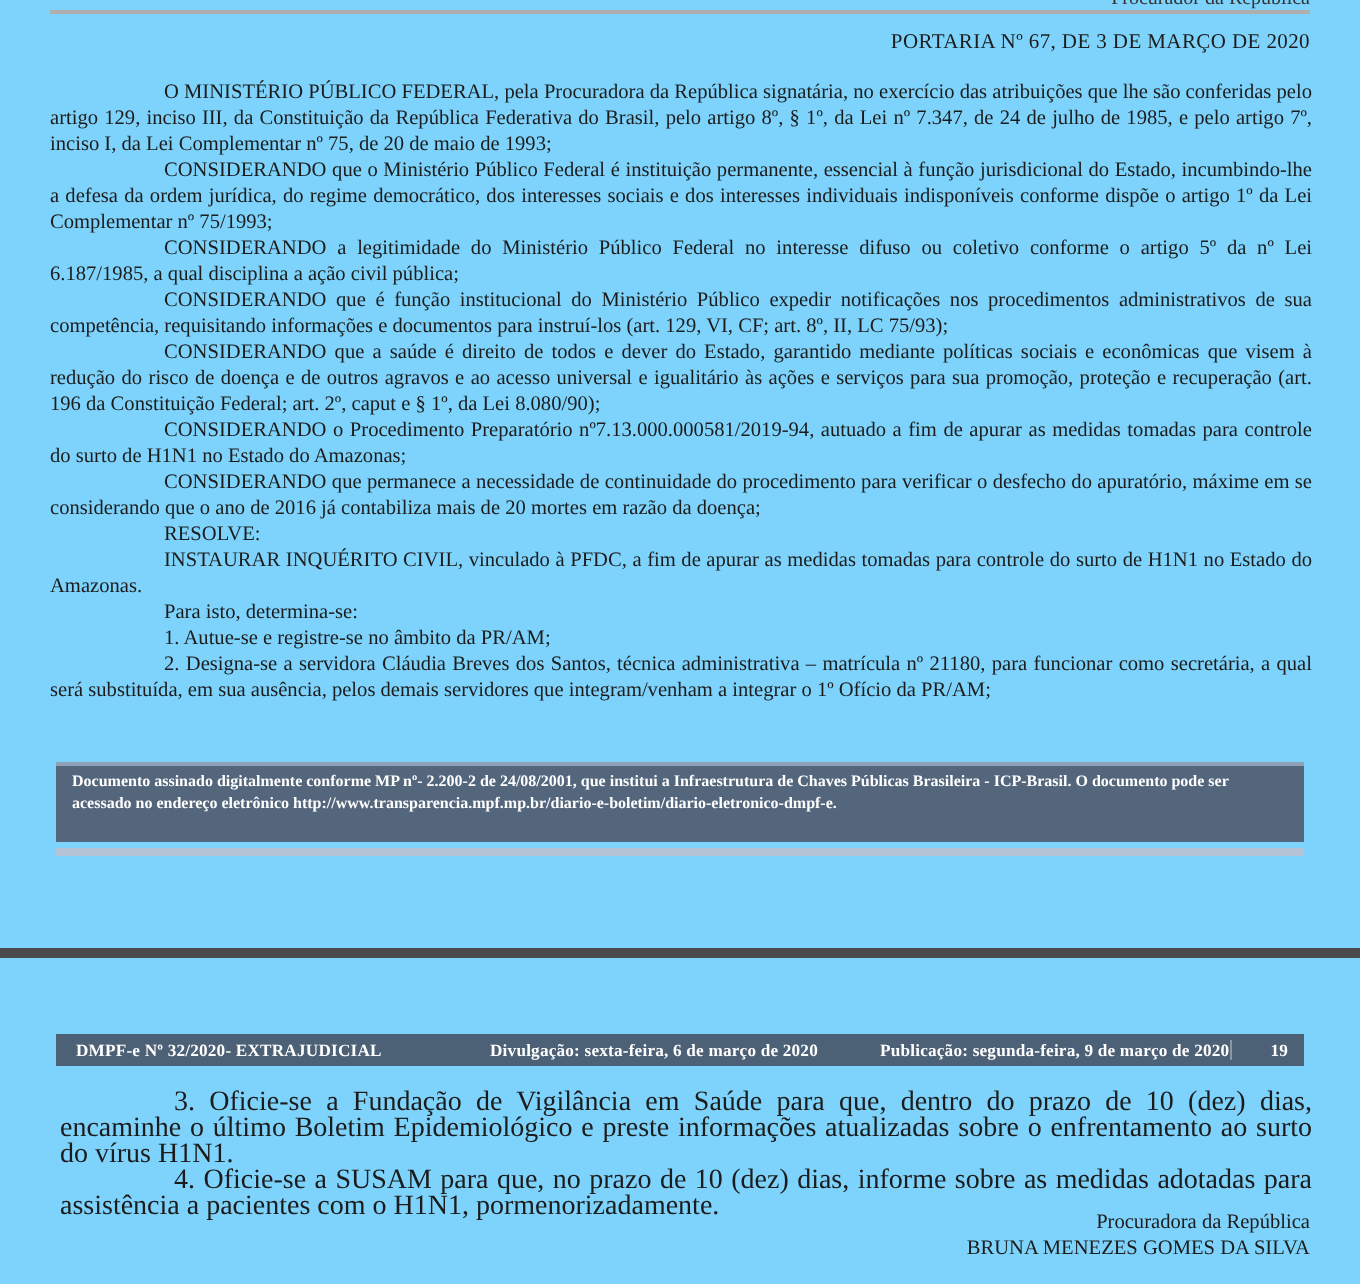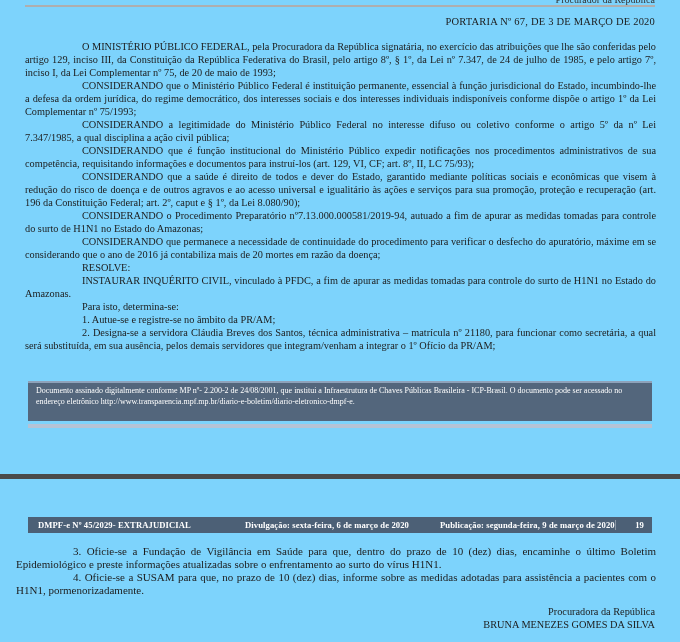--- a/index.html
+++ b/index.html
@@ -44,61 +44,61 @@
     position:absolute;left:28px;right:28px;top:517px;height:16px;
     background:#4c6076;color:#ffffff;font-size:8.6px;font-weight:bold;
     letter-spacing:0.1px;
   }
   .dmpf-bar span{position:absolute;top:3px;white-space:nowrap;}
   .dmpf-journal{left:10px;}
   .dmpf-divulgacao{left:217px;}
   .dmpf-publicacao{left:412px;}
   .dmpf-page{right:8px;padding-left:19px;border-left:1px solid rgba(255,255,255,0.35);}
   .body-text-2{
-    position:absolute;top:545px;left:16px;right:24px;
-    font-size:11px;line-height:13px;text-align:justify;
+    position:absolute;top:545px;left:30px;right:24px;
+    font-size:14px;line-height:13px;text-align:justify;
   }
   .body-text-2 p{margin:0;text-indent:57px;}
   .signature{
     position:absolute;top:605px;right:25px;text-align:right;
     font-size:10.3px;line-height:13px;
   }
 </style>
 </head>
 <body>
 
 <div class="screen">
 
   <div class="top-partial">Procurador da República</div>
   <div class="top-rule"></div>
 
   <div class="doc-title">PORTARIA Nº 67, DE 3 DE MARÇO DE 2020</div>
 
   <div class="body-text">
     <p>O MINISTÉRIO PÚBLICO FEDERAL, pela Procuradora da República signatária, no exercício das atribuições que lhe são conferidas pelo artigo 129, inciso III, da Constituição da República Federativa do Brasil, pelo artigo 8º, § 1º, da Lei nº 7.347, de 24 de julho de 1985, e pelo artigo 7º, inciso I, da Lei Complementar nº 75, de 20 de maio de 1993;</p>
     <p>CONSIDERANDO que o Ministério Público Federal é instituição permanente, essencial à função jurisdicional do Estado, incumbindo-lhe a defesa da ordem jurídica, do regime democrático, dos interesses sociais e dos interesses individuais indisponíveis conforme dispõe o artigo 1º da Lei Complementar nº 75/1993;</p>
-    <p>CONSIDERANDO a legitimidade do Ministério Público Federal no interesse difuso ou coletivo conforme o artigo 5º da nº Lei 7.347/1985, a qual disciplina a ação civil pública;</p>
+    <p>CONSIDERANDO a legitimidade do Ministério Público Federal no interesse difuso ou coletivo conforme o artigo 5º da nº Lei 6.187/1985, a qual disciplina a ação civil pública;</p>
     <p>CONSIDERANDO que é função institucional do Ministério Público expedir notificações nos procedimentos administrativos de sua competência, requisitando informações e documentos para instruí-los (art. 129, VI, CF; art. 8º, II, LC 75/93);</p>
     <p>CONSIDERANDO que a saúde é direito de todos e dever do Estado, garantido mediante políticas sociais e econômicas que visem à redução do risco de doença e de outros agravos e ao acesso universal e igualitário às ações e serviços para sua promoção, proteção e recuperação (art. 196 da Constituição Federal; art. 2º, caput e § 1º, da Lei 8.080/90);</p>
     <p>CONSIDERANDO o Procedimento Preparatório nº7.13.000.000581/2019-94, autuado a fim de apurar as medidas tomadas para controle do surto de H1N1 no Estado do Amazonas;</p>
     <p>CONSIDERANDO que permanece a necessidade de continuidade do procedimento para verificar o desfecho do apuratório, máxime em se considerando que o ano de 2016 já contabiliza mais de 20 mortes em razão da doença;</p>
     <p>RESOLVE:</p>
     <p>INSTAURAR INQUÉRITO CIVIL, vinculado à PFDC, a fim de apurar as medidas tomadas para controle do surto de H1N1 no Estado do Amazonas.</p>
     <p>Para isto, determina-se:</p>
     <p>1. Autue-se e registre-se no âmbito da PR/AM;</p>
     <p>2. Designa-se a servidora Cláudia Breves dos Santos, técnica administrativa – matrícula nº 21180, para funcionar como secretária, a qual será substituída, em sua ausência, pelos demais servidores que integram/venham a integrar o 1º Ofício da PR/AM;</p>
   </div>
 
-  <div class="sig-banner" style="background: rgb(83, 102, 124);">Documento assinado digitalmente conforme MP nº- 2.200-2 de 24/08/2001, que institui a Infraestrutura de Chaves Públicas Brasileira - ICP-Brasil.  O documento pode ser acessado no endereço eletrônico http://www.transparencia.mpf.mp.br/diario-e-boletim/diario-eletronico-dmpf-e.</div>
+  <div class="sig-banner" style="background: rgb(83, 102, 124); font-weight: bold;">Documento assinado digitalmente conforme MP nº- 2.200-2 de 24/08/2001, que institui a Infraestrutura de Chaves Públicas Brasileira - ICP-Brasil.  O documento pode ser acessado no endereço eletrônico http://www.transparencia.mpf.mp.br/diario-e-boletim/diario-eletronico-dmpf-e.</div>
   <div class="sig-banner-strip" style="background: rgb(181, 195, 214);"></div>
 
   <div class="page-sep"></div>
 
   <div class="dmpf-bar" style="background: rgb(76, 96, 118);">
-    <span class="dmpf-journal">DMPF-e Nº 45/2029- EXTRAJUDICIAL</span>
+    <span class="dmpf-journal">DMPF-e Nº 32/2020- EXTRAJUDICIAL</span>
     <span class="dmpf-divulgacao">Divulgação: sexta-feira, 6 de março de 2020</span>
     <span class="dmpf-publicacao">Publicação: segunda-feira, 9 de março de 2020</span>
     <span class="dmpf-page">19</span>
   </div>
 
   <div class="body-text-2">
     <p>3. Oficie-se a Fundação de Vigilância em Saúde para que, dentro do prazo de 10 (dez) dias, encaminhe o último Boletim Epidemiológico e preste informações atualizadas sobre o enfrentamento ao surto do vírus H1N1.</p>
     <p>4. Oficie-se a SUSAM para que, no prazo de 10 (dez) dias, informe sobre as medidas adotadas para assistência a pacientes com o H1N1, pormenorizadamente.</p>
   </div>
 

